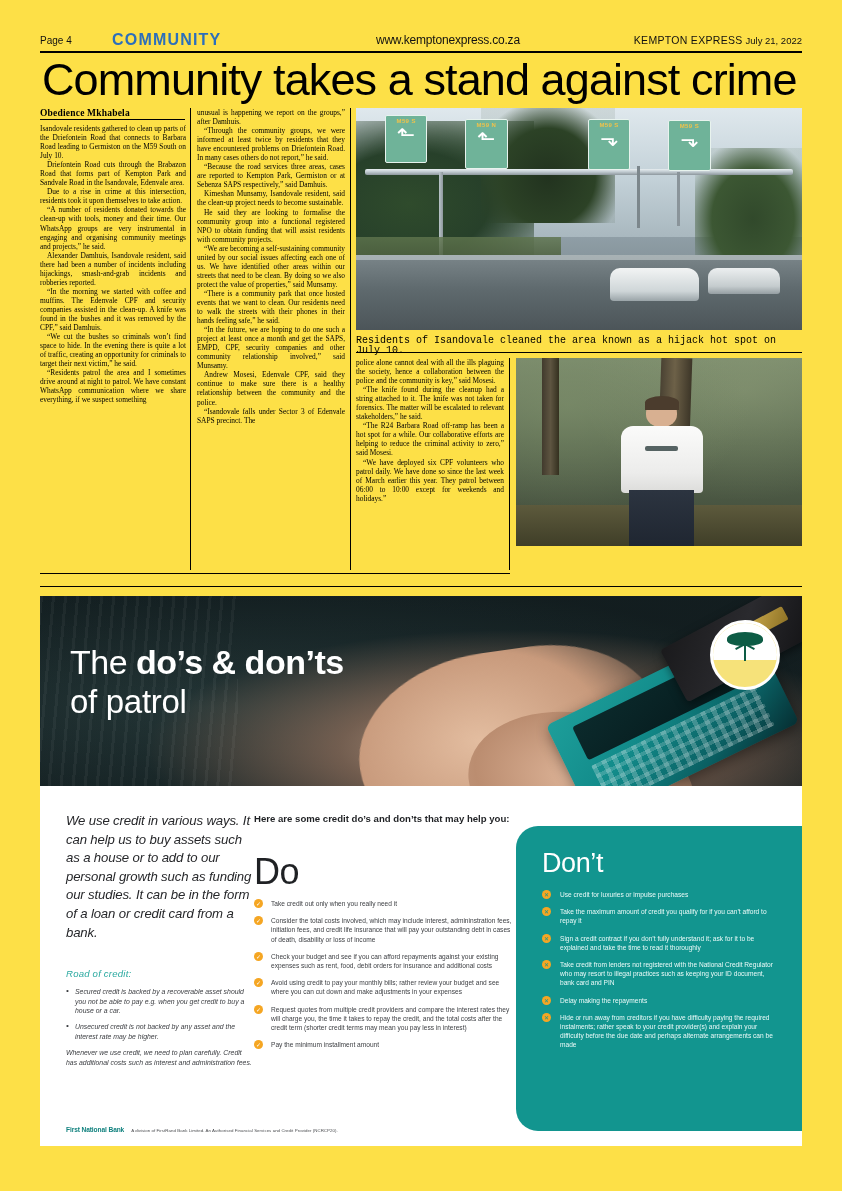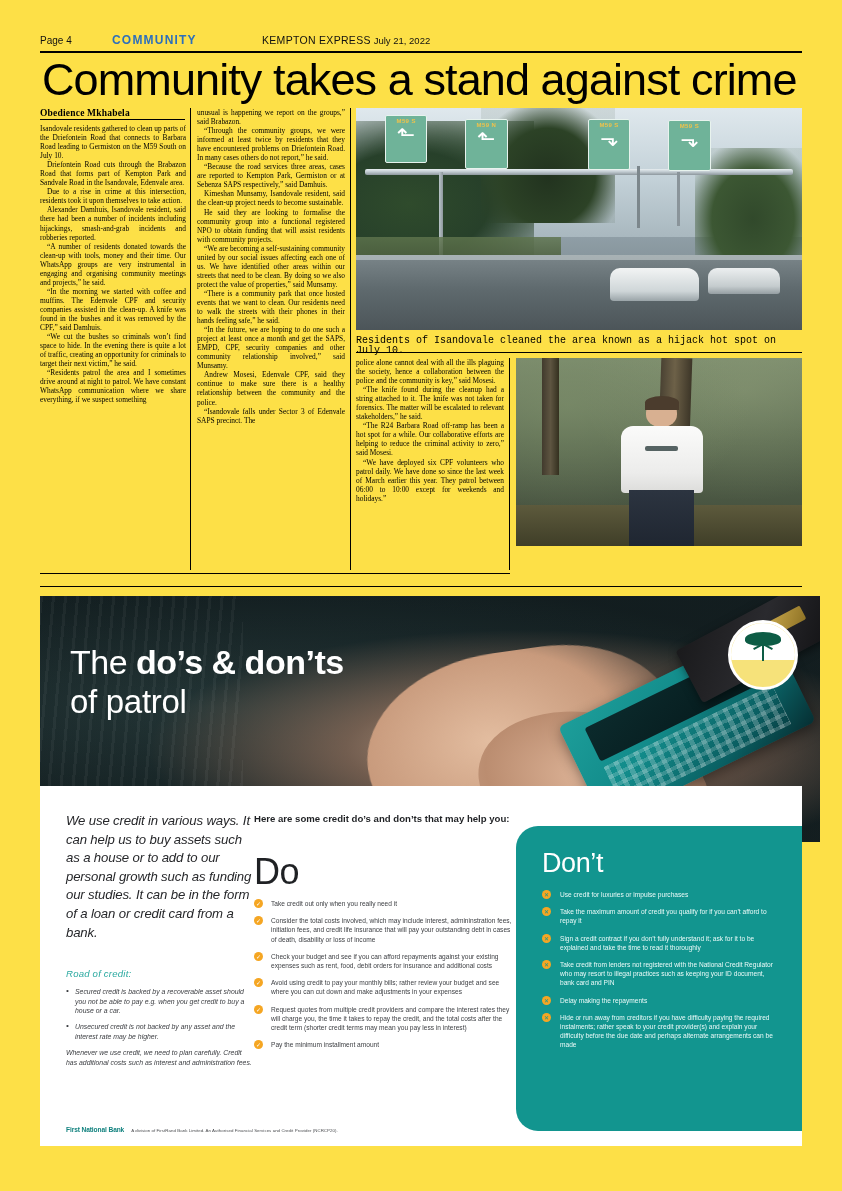--- a/index.html
+++ b/index.html
@@ -32,21 +32,21 @@
     align-items: center;
   }
   .mh-page {
     font-family: "Liberation Sans", sans-serif;
     font-size: 10px;
     color: #111;
     width: 72px;
   }
   .mh-section {
     font-family: "Liberation Sans", sans-serif;
-    font-size: 12px;
+    font-size: 16px;
     letter-spacing: 1.2px;
     color: #2c6fbb;
     font-weight: 600;
     width: 150px;
   }
   .mh-url {
     flex: 1;
     text-align: center;
     font-family: "Liberation Sans", sans-serif;
     font-size: 12px;
@@ -325,21 +325,20 @@
     background: #000;
   }
 
   
   .ad-banner {
     position: absolute;
     left: 40px; top: 596px;
     width: 762px; height: 246px;
     overflow: hidden;
     background: #0f1a1d;
-    padding-left: 18px;
   }
   .adb-bg {
     position:absolute; inset:0;
     background:
       radial-gradient(ellipse at 62% 62%, rgba(214,176,150,0.95) 0%, rgba(160,120,98,0.65) 26%, rgba(30,42,45,0.2) 55%),
       radial-gradient(ellipse at 22% 45%, rgba(38,58,58,0.9) 0%, rgba(14,24,26,0.95) 70%),
       linear-gradient(105deg,#0d1518 0%,#132023 28%,#1d2f31 48%,#2b3f3e 66%,#3a4d49 100%);
   }
   .adb-stripes {
     position:absolute; left:0; top:0; width:26%; height:100%;
@@ -610,47 +609,48 @@
   }
 </style>
 </head>
 <body>
 
 <div class="page">
 
   <div class="masthead">
     <div class="mh-page">Page 4</div>
     <div class="mh-section">COMMUNITY</div>
+    <div class="mh-url">www.kemptonexpress.co.za</div>
     <div class="mh-right">
       <span class="paper">KEMPTON EXPRESS</span>
       <span class="date">July 21, 2022</span>
     </div>
   </div>
   <div class="rule-top"></div>
 
   <div class="headline">Community takes a stand against crime</div>
 
   <div class="byline">Obedience Mkhabela</div>
 
   <div class="col-rule-1"></div>
   <div class="col-rule-2"></div>
   <div class="col-rule-3"></div>
 
   <div class="col col-1" id="col1">
       <p class="first">Isandovale residents gathered to clean up parts of the Driefontein Road that connects to Barbara Road leading to Germiston on the M59 South on July 10.</p>
       <p>Driefontein Road cuts through the Brabazon Road that forms part of Kempton Park and Sandvale Road in the Isandovale, Edenvale area.</p>
       <p>Due to a rise in crime at this intersection, residents took it upon themselves to take action.</p>
+      <p>“A number of residents donated towards the clean-up with tools, money and their time. Our WhatsApp groups are very instrumental in engaging and organising community meetings and projects,” he said.</p>
       <p>Alexander Damhuis, Isandovale resident, said there had been a number of incidents including hijackings, smash-and-grab incidents and robberies reported.</p>
-      <p>“A number of residents donated towards the clean-up with tools, money and their time. Our WhatsApp groups are very instrumental in engaging and organising community meetings and projects,” he said.</p>
       <p>“In the morning we started with coffee and muffins. The Edenvale CPF and security companies assisted in the clean-up. A knife was found in the bushes and it was removed by the CPF,” said Damhuis.</p>
       <p>“We cut the bushes so criminals won’t find space to hide. In the evening there is quite a lot of traffic, creating an opportunity for criminals to target their next victim,” he said.</p>
       <p>“Residents patrol the area and I sometimes drive around at night to patrol. We have constant WhatsApp communication where we share everything, if we suspect something</p>
     </div>
   <div class="col col-2" id="col2">
-      <p class="first">unusual is happening we report on the groups,” said Brabazon.</p>
+      <p class="first">unusual is happening we report on the groups,” after Damhuis.</p>
       <p>“Through the community groups, we were informed at least twice by residents that they have encountered problems on Driefontein Road. In many cases others do not report,” he said.</p>
       <p>“Because the road services three areas, cases are reported to Kempton Park, Germiston or at Sebenza SAPS respectively,” said Damhuis.</p>
       <p>Kimeshan Munsamy, Isandovale resident, said the clean-up project needs to become sustainable.</p>
       <p>He said they are looking to formalise the community group into a functional registered NPO to obtain funding that will assist residents with community projects.</p>
       <p>“We are becoming a self-sustaining community united by our social issues affecting each one of us. We have identified other areas within our streets that need to be clean. By doing so we also protect the value of properties,” said Munsamy.</p>
       <p>“There is a community park that once hosted events that we want to clean. Our residents need to walk the streets with their phones in their hands feeling safe,” he said.</p>
       <p>“In the future, we are hoping to do one such a project at least once a month and get the SAPS, EMPD, CPF, security companies and other community relationship involved,” said Munsamy.</p>
       <p>Andrew Mosesi, Edenvale CPF, said they continue to make sure there is a healthy relationship between the community and the police.</p>
       <p>“Isandovale falls under Sector 3 of Edenvale SAPS precinct. The</p>
     </div>

